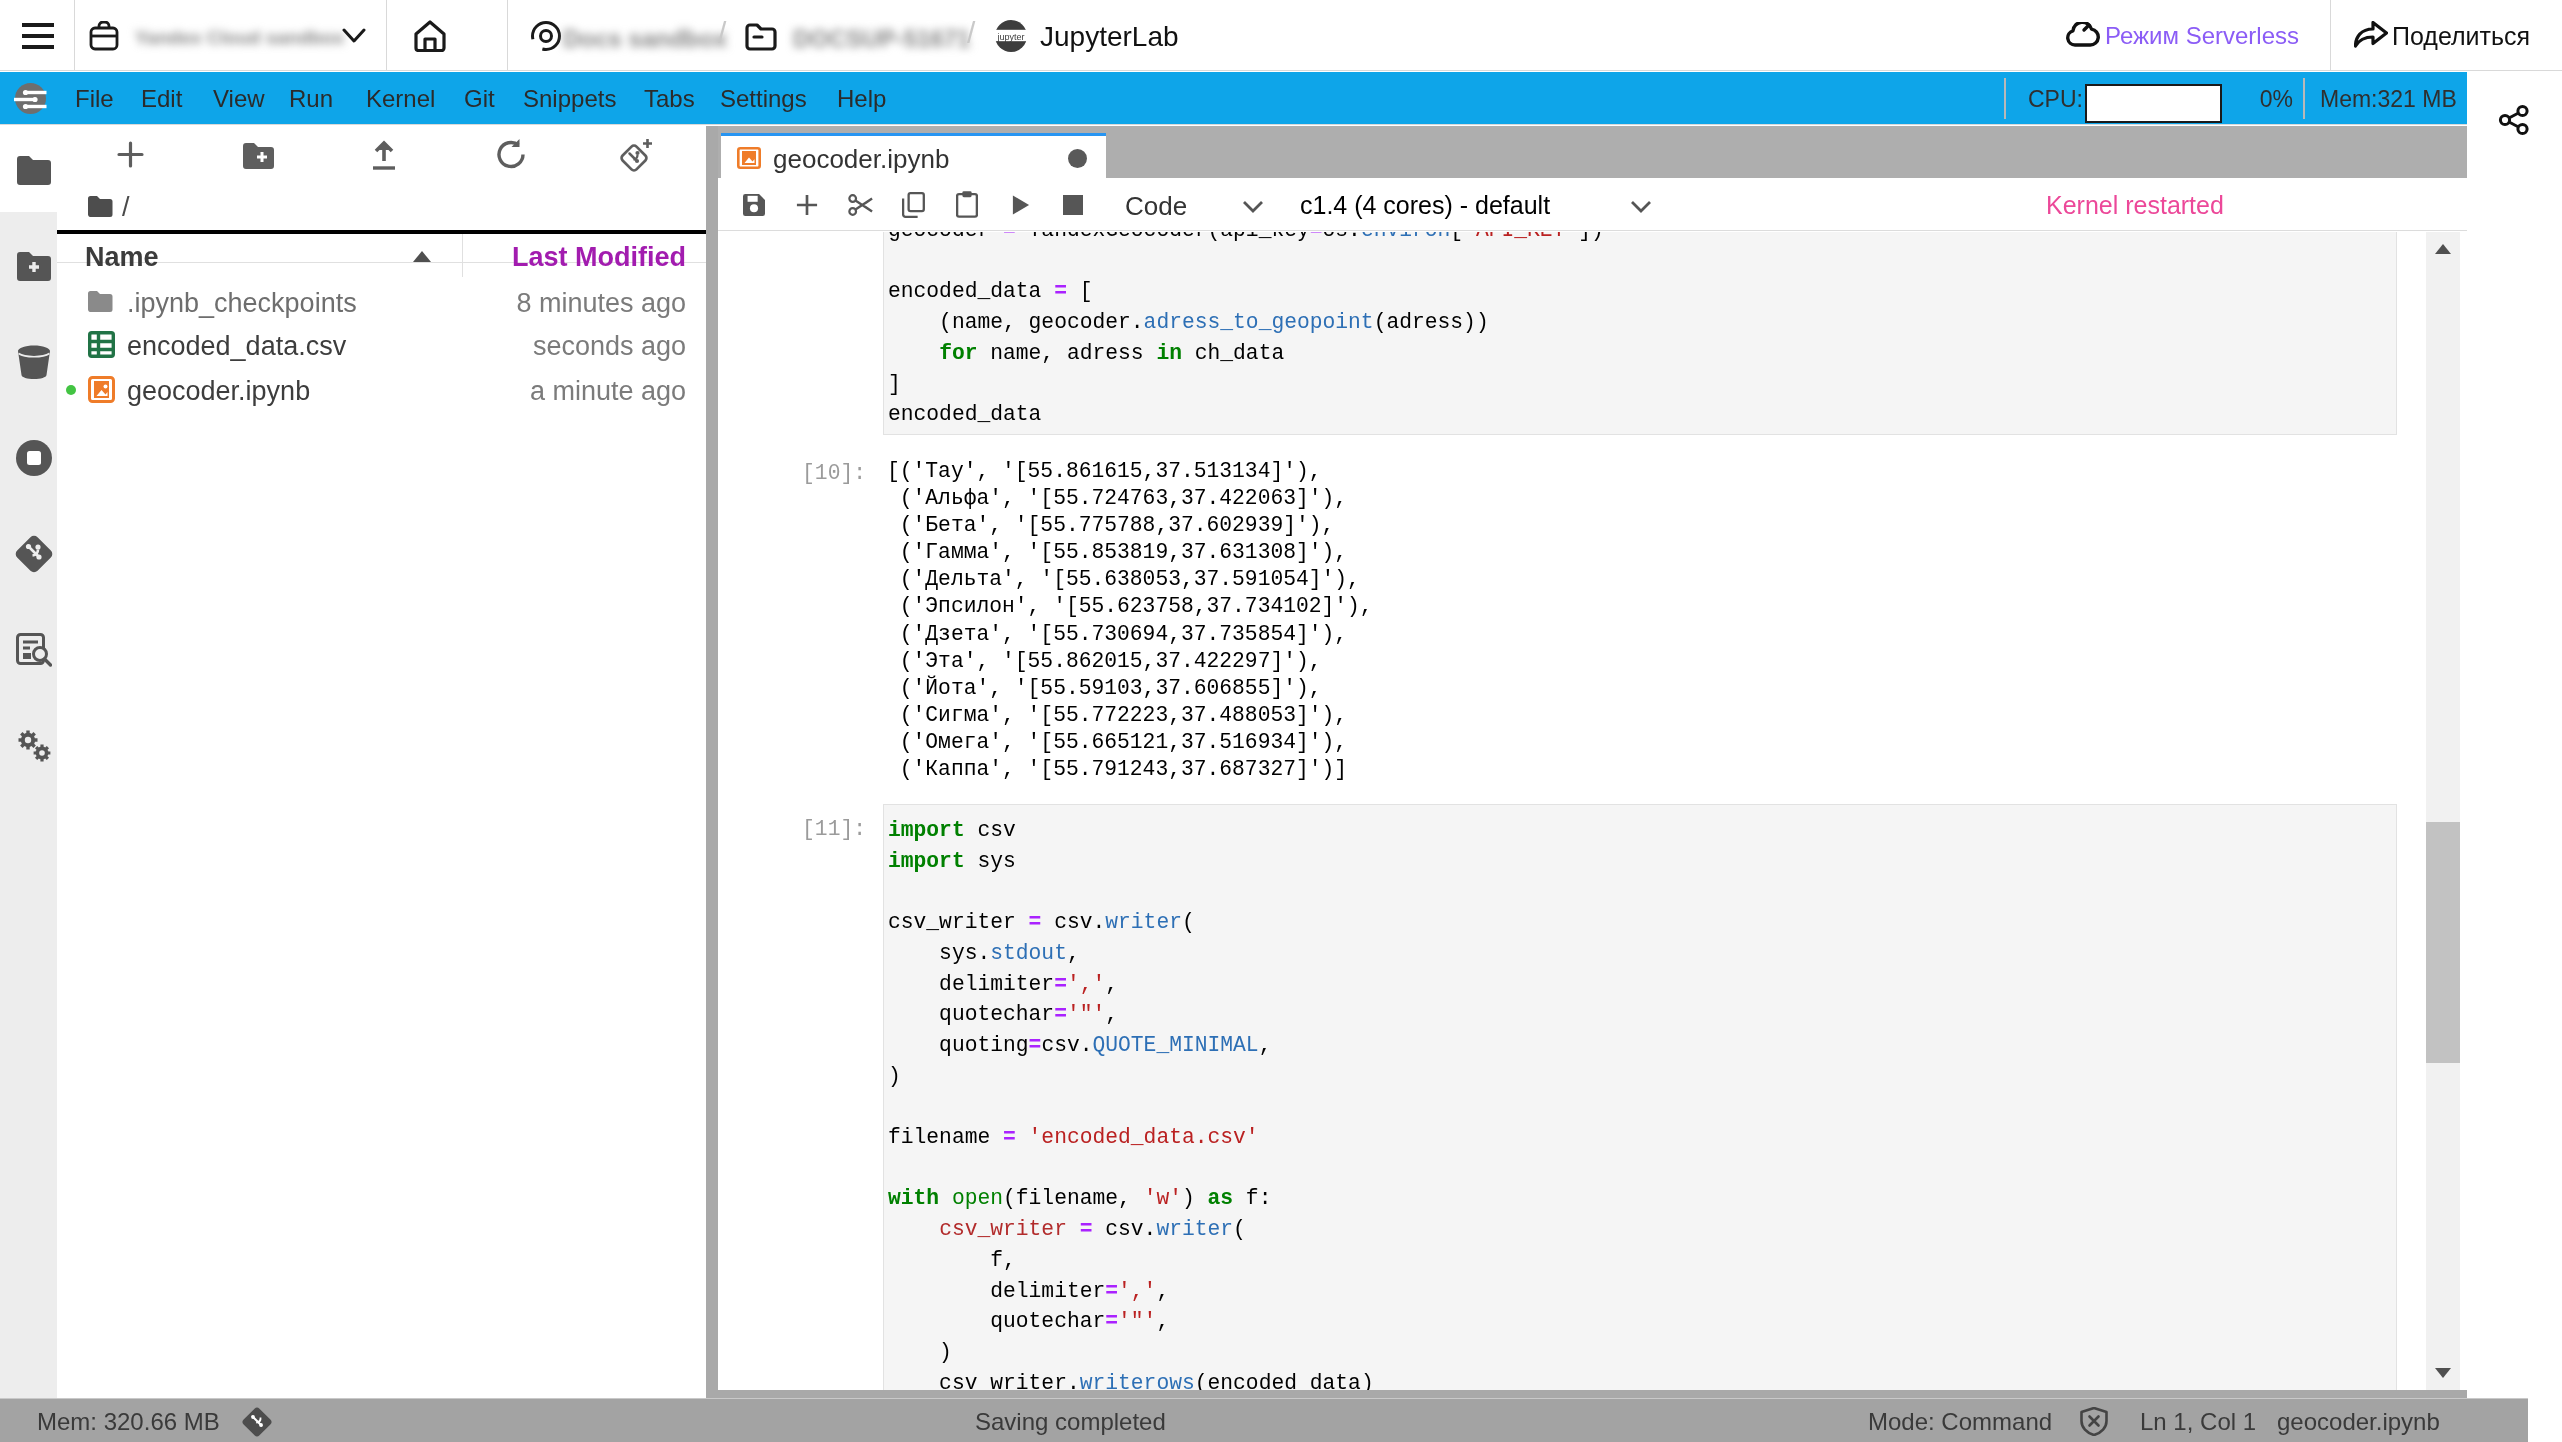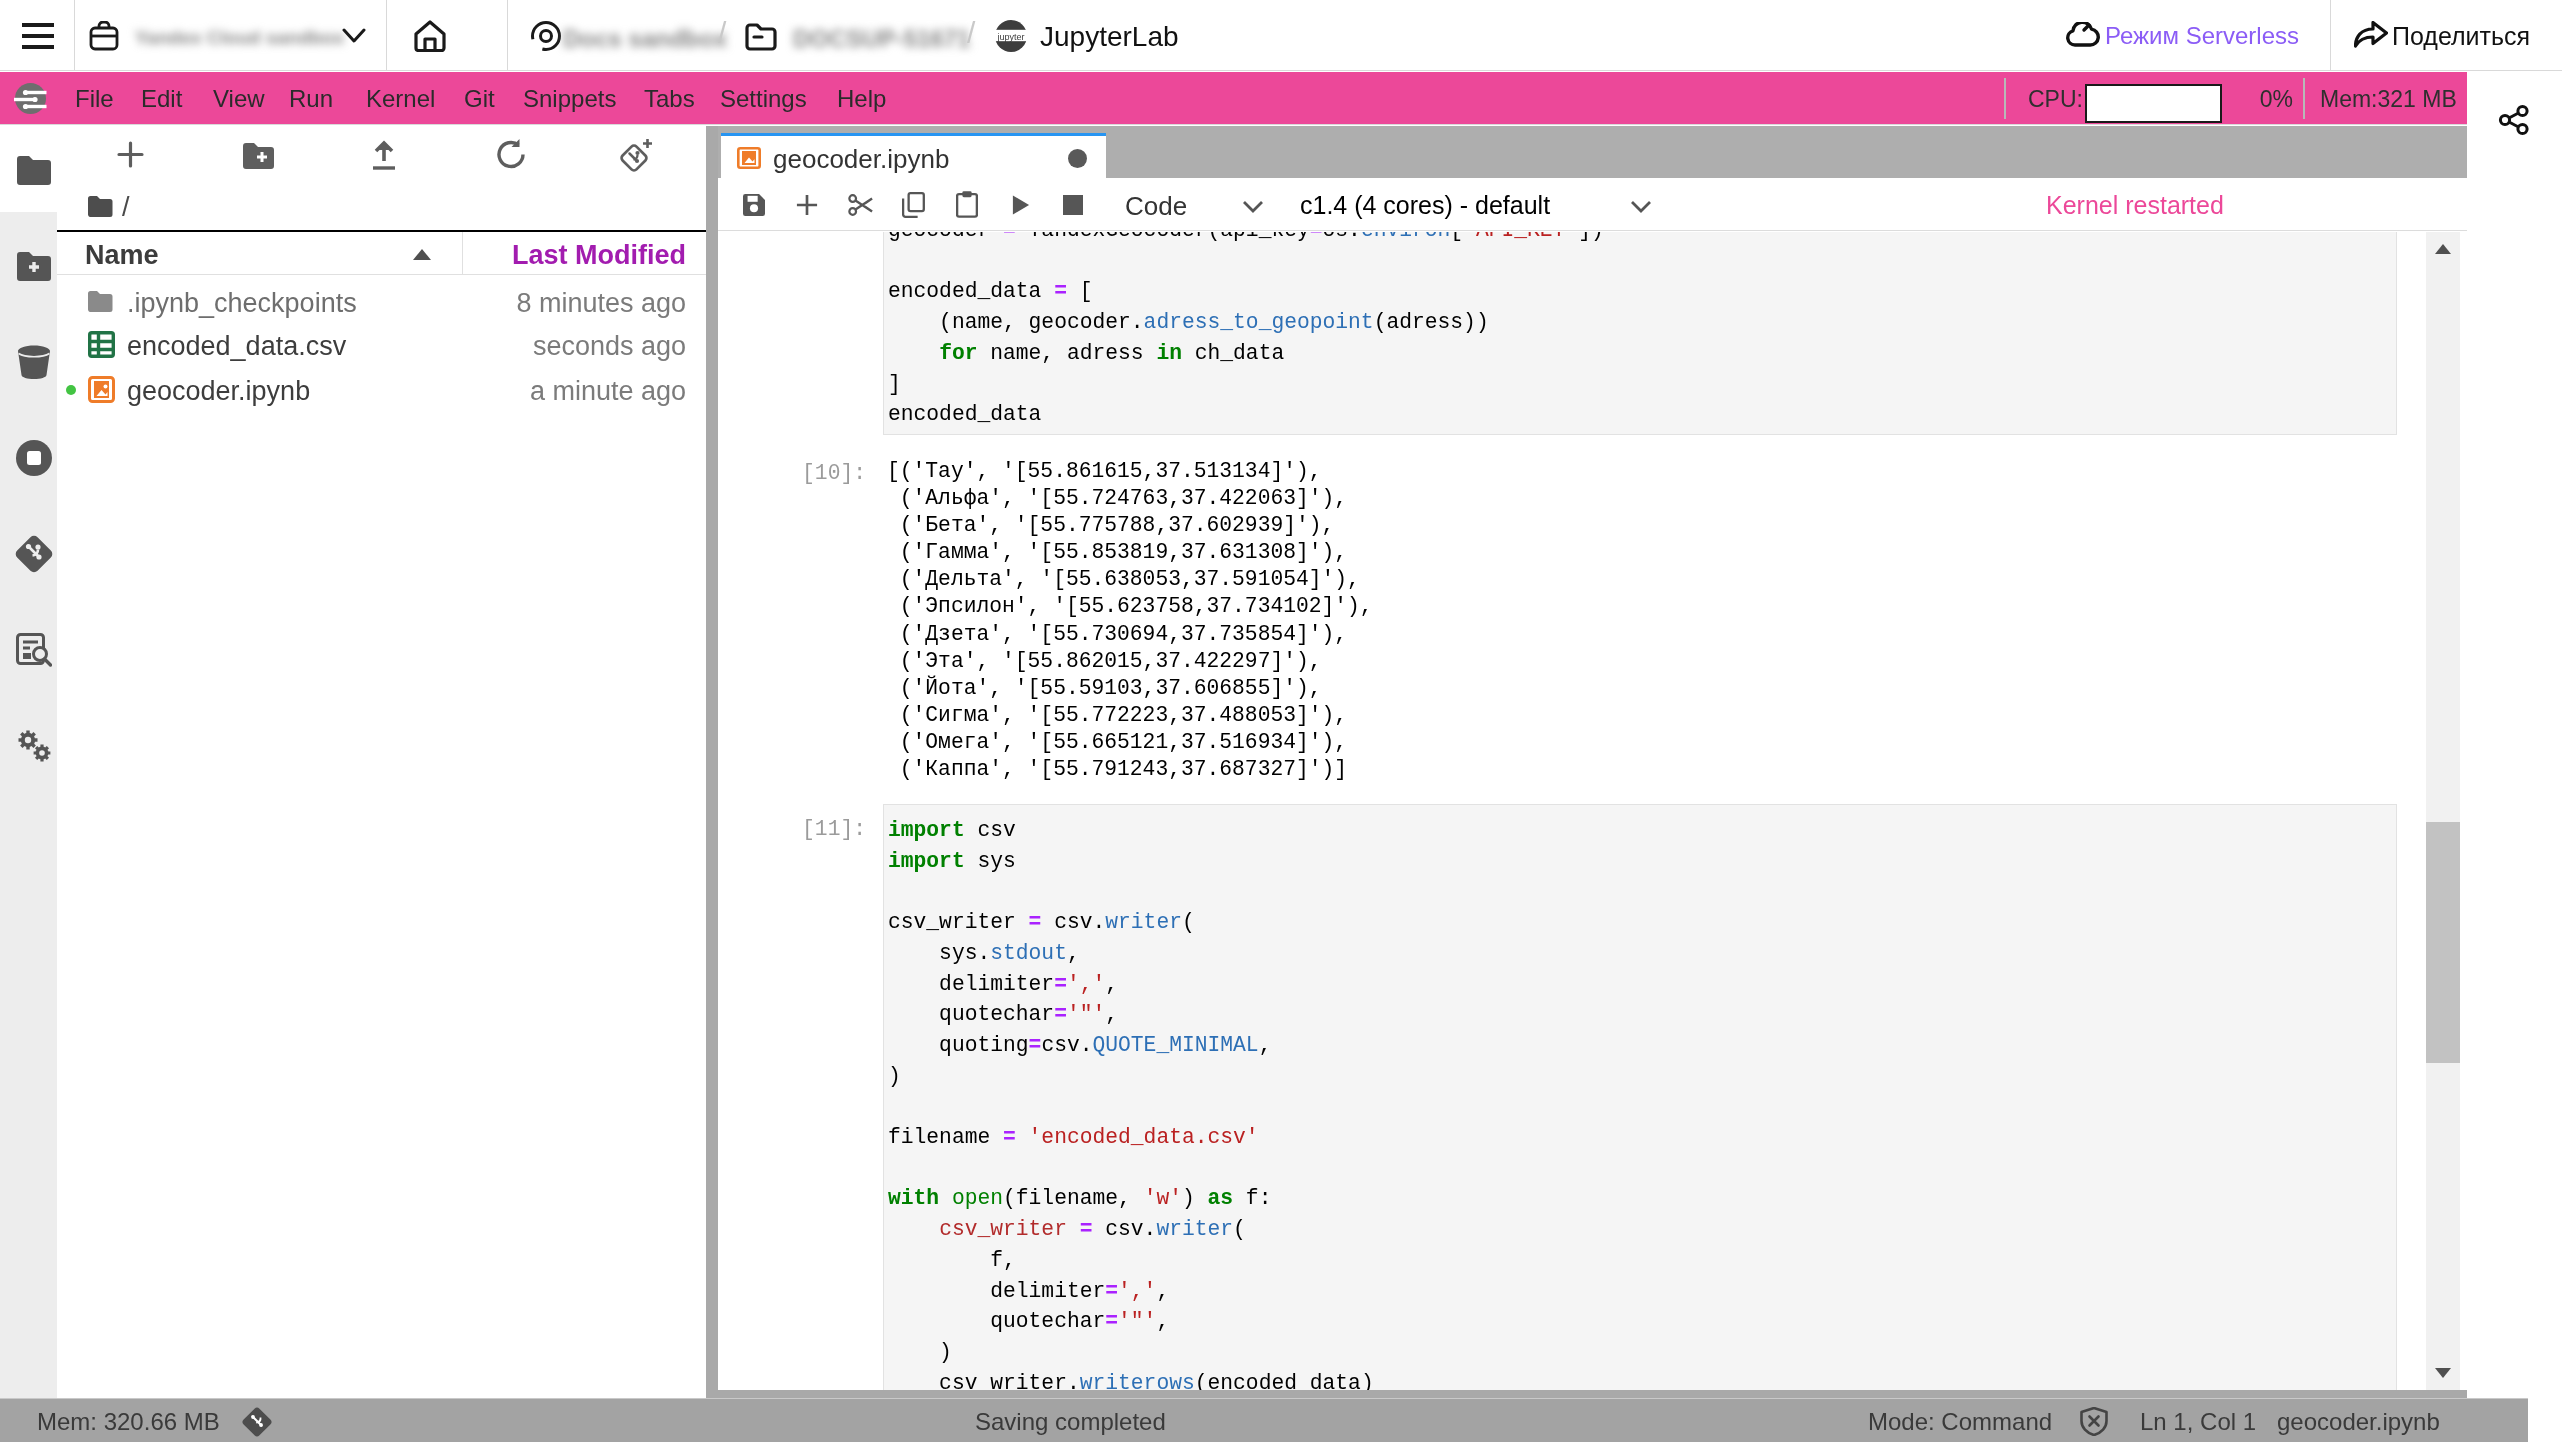--- a/index.html
+++ b/index.html
@@ -1,21 +1,21 @@
 <!DOCTYPE html>
 <html><head>
 <meta charset="utf-8">
 <style>
 * { margin:0; padding:0; box-sizing:border-box; }
 html,body { width:2562px; height:1442px; background:#fff; font-family:"Liberation Sans", sans-serif; overflow:hidden; }
 .abs { position:absolute; }
 .vline { position:absolute; width:1px; background:#d9d9d9; }
 .blur { position:absolute; color:#858585; filter:blur(4px); font-size:27px; white-space:nowrap; font-weight:bold; letter-spacing:1px; }
 #topbar { position:absolute; left:0; top:0; width:2562px; height:71px; background:#fff; border-bottom:1px solid #d9d9d9; }
-#menubar { position:absolute; left:0; top:72px; width:2467px; height:53px; background:#ec4899; border-bottom:1px solid #d9d9d9; }
+#menubar { position:absolute; left:0; top:72px; width:2467px; height:53px; background:#0ea5e9; border-bottom:1px solid #d9d9d9; }
 .menuitem { position:absolute; top:13px; font-size:24px; color:#2b2b2b; }
 #activity { position:absolute; left:0; top:126px; width:57px; height:1272px; background:#ededed; }
 #files { position:absolute; left:57px; top:126px; width:649px; height:1272px; background:#fff; }
 #splitter { position:absolute; left:706px; top:126px; width:12px; height:1272px; background:#a9a9a9; }
 #dock { position:absolute; left:718px; top:126px; width:1749px; height:1272px; background:#fff; }
 #tabbar { position:absolute; left:0; top:0; width:1749px; height:52px; background:#aeaeae; }
 #tab { position:absolute; left:3px; top:7px; width:385px; height:45px; background:#fff; border-top:3px solid #2795f2; }
 #nbtoolbar { position:absolute; left:0; top:52px; width:1749px; height:53px; background:#fff; border-bottom:1px solid #dcdcdc; }
 #nbcontent { position:absolute; left:0; top:106px; width:1708px; height:1158px; background:#fff; overflow:hidden; }
 .cellbox { position:absolute; left:165px; width:1514px; background:#f5f5f5; border:1px solid #e2e2e2; }
@@ -202,21 +202,21 @@
         <circle cx="19" cy="19" r="2.1" fill="#5e5e5e"></circle>
         <circle cx="19.5" cy="11" r="2.1" fill="#5e5e5e"></circle>
         <path d="M19.5 13c0 3-1.5 4.2-4 4.6" stroke="#5e5e5e" stroke-width="2.2" fill="none"></path>
       </g>
       <path d="M29.5 1v9M25 5.5h9" stroke="#5e5e5e" stroke-width="2.6"></path>
     </svg>
   <svg class="abs" style="left:31px;top:70px" width="25" height="21" viewBox="0 0 25 21">
       <path d="M0 2.5A2.5 2.5 0 0 1 2.5 0h6.5l3 3h10a2.5 2.5 0 0 1 2.5 2.5v13a2.5 2.5 0 0 1-2.5 2.5h-19A2.5 2.5 0 0 1 0 18.5z" fill="#4d4d4d"></path>
     </svg>
   <div class="abs" style="left:65px;top:66px;font-size:27px;color:#4a4a4a">/</div>
-  <div class="abs" style="left:0px;top:104px;width:649px;height:45px;border-top:2px solid #000000;border-bottom:1px solid #e0e0e0">
+  <div class="abs" style="left:0px;top:104px;width:649px;height:33px;border-top:4px solid #000000;border-bottom:1px solid #e0e0e0">
     <div class="abs" style="left:28px;top:8px;font-size:27px;font-weight:bold;color:#3c3c3c">Name</div>
     <svg class="abs" style="left:356px;top:17px" width="18" height="11" viewBox="0 0 18 11">
         <path d="M9 0l9 11H0z" fill="#4f4f4f"></path>
       </svg>
     <div class="abs" style="left:405px;top:0;width:1px;height:43px;background:#e0e0e0"></div>
     <div class="abs" style="right:20px;top:8px;font-size:27px;font-weight:bold;color:#a21caf">Last Modified</div>
   </div>
   <div class="abs" style="left:31px;top:165px">
       <svg width="25" height="21" viewBox="0 0 25 21">
         <path d="M0 2.5A2.5 2.5 0 0 1 2.5 0h6.5l3 3h10a2.5 2.5 0 0 1 2.5 2.5v13a2.5 2.5 0 0 1-2.5 2.5h-19A2.5 2.5 0 0 1 0 18.5z" fill="#8a8a8a"></path>

